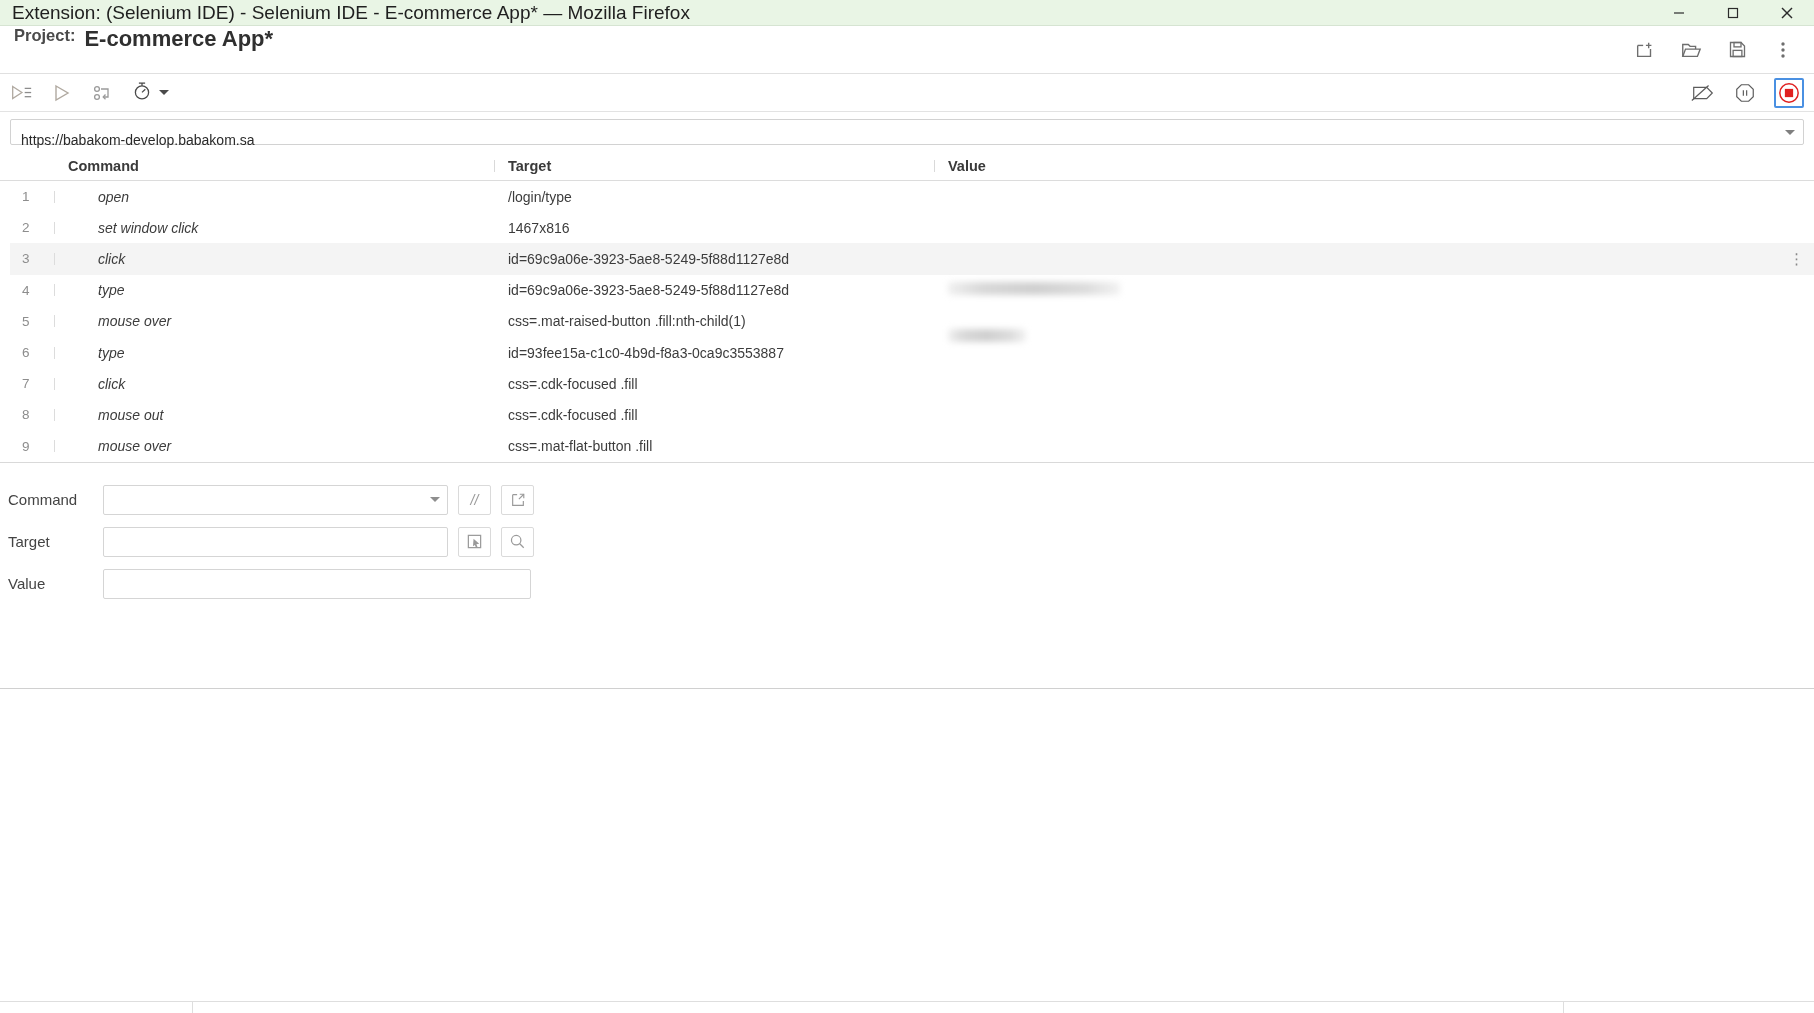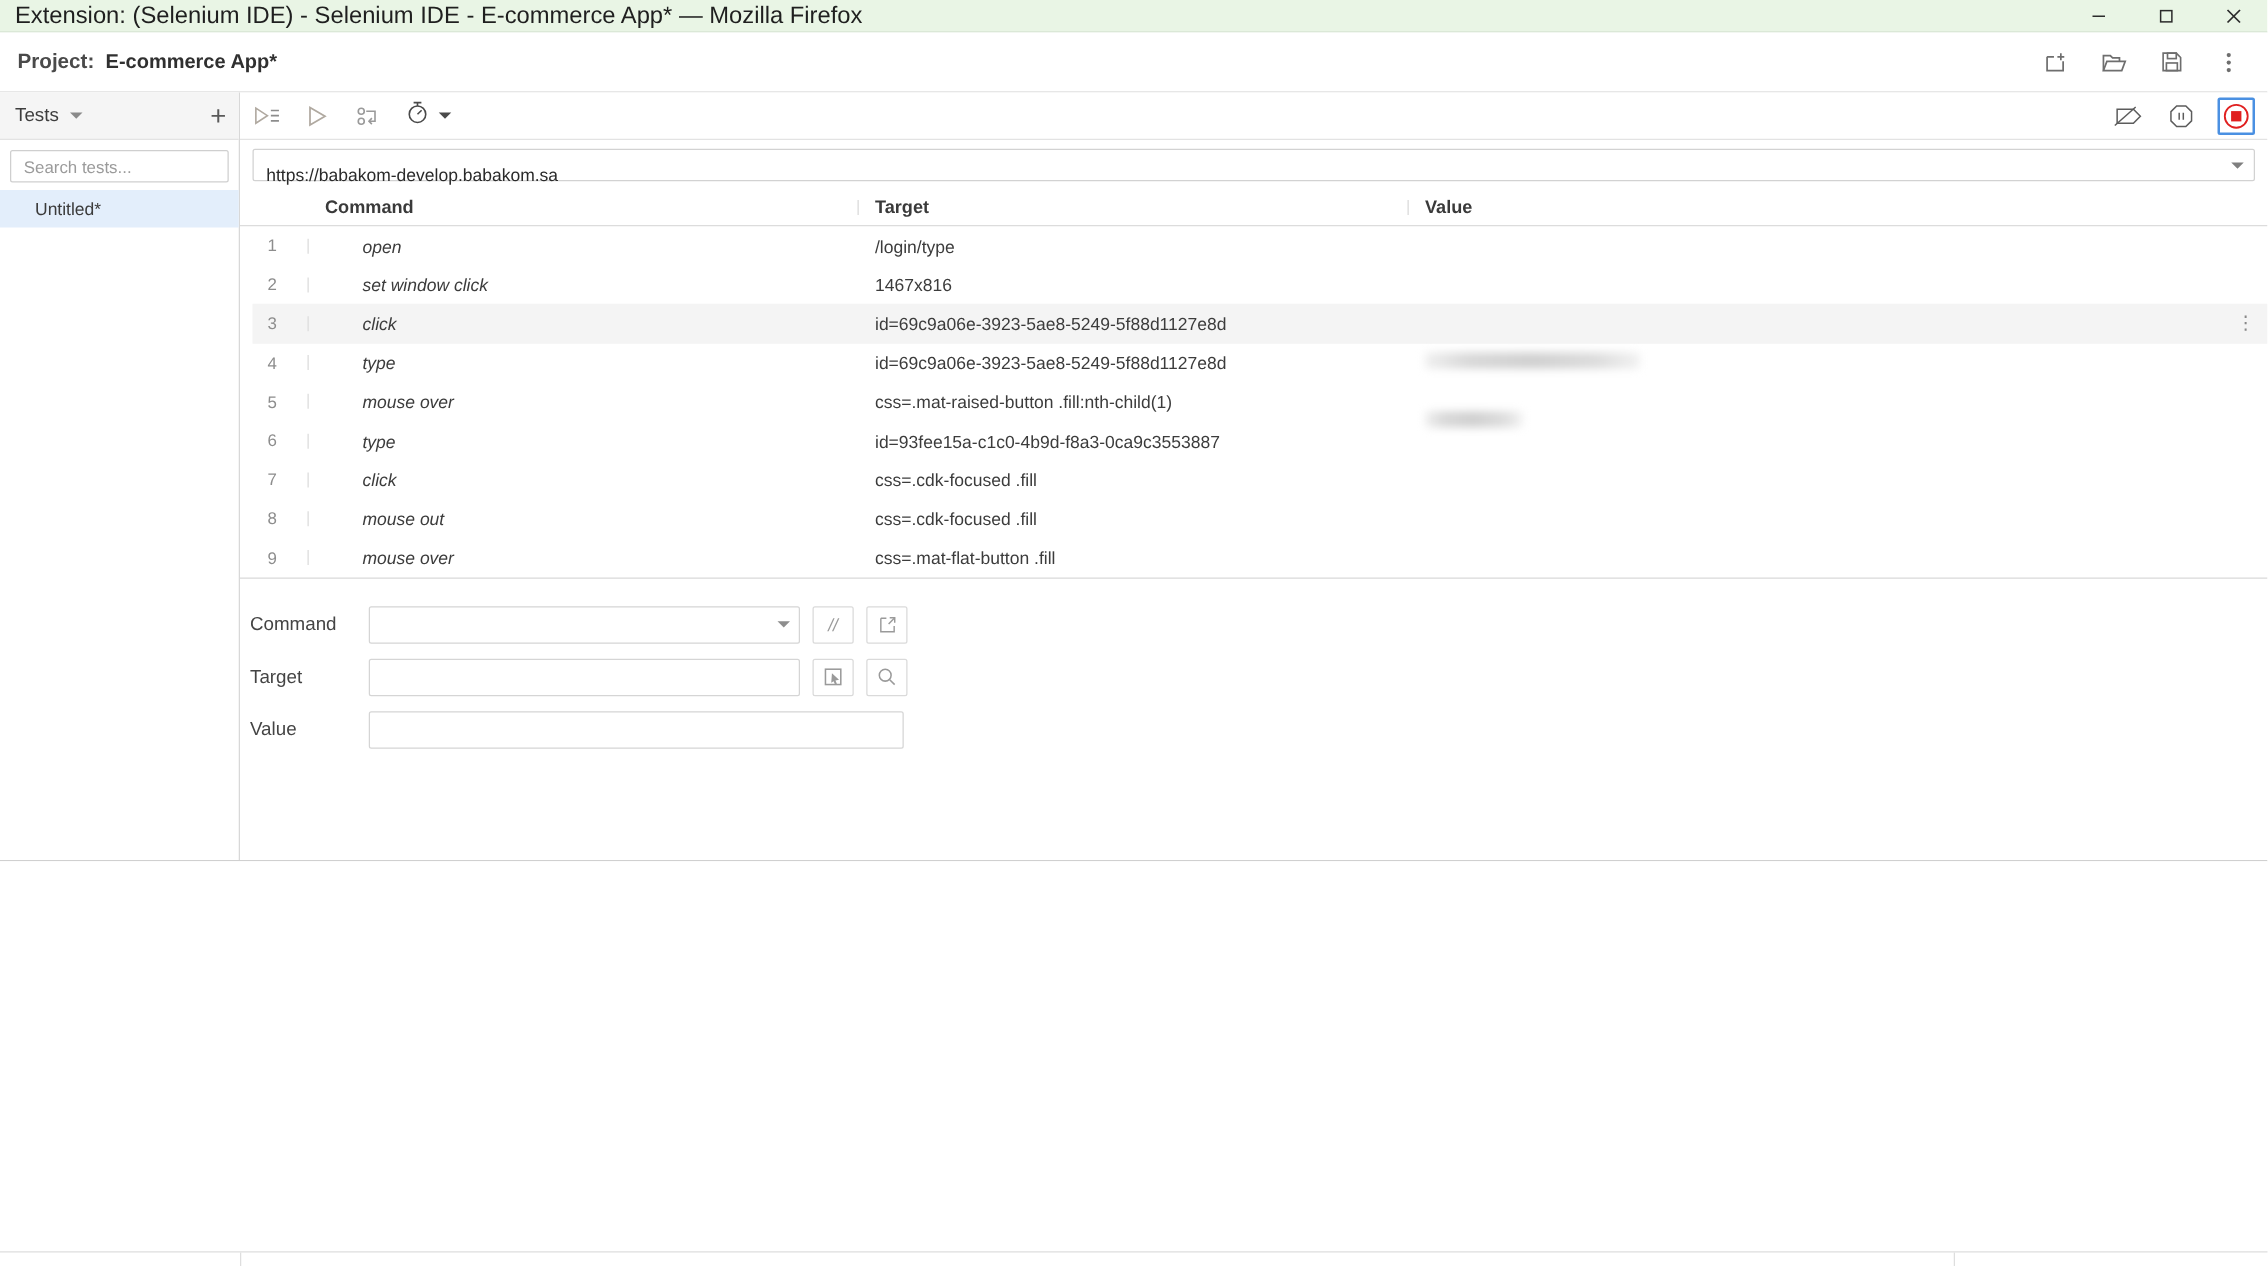--- a/index.html
+++ b/index.html
@@ -33,33 +33,32 @@
     width: 54px; height: 100%;
     display: flex; align-items: center; justify-content: center;
     color: #2b2b2b;
   }
   .win-btn svg { display: block; }
 
   
   .project-bar {
     height: 48px;
     display: flex;
-    align-items: center;
     border-bottom: 1px solid #e0e0e0;
     background: #fff;
     padding: 0 14px 0 8px;
   }
   .project-label {
     font-size: 16.5px;
     font-weight: bold;
     color: #4a4a4a;
     padding-left: 6px;
   }
   .project-name {
-    font-size: 16px;
+    font-size: 22px;
     font-weight: bold;
     color: #303030;
     margin-left: 9px;
   }
   .project-actions {
     margin-left: auto;
     display: flex;
     align-items: center;
     gap: 20px;
     padding-right: 4px;
@@ -415,43 +414,20 @@
         <circle cx="9" cy="4" r="1.7"></circle>
           <circle cx="9" cy="10" r="1.7"></circle>
           <circle cx="9" cy="16" r="1.7"></circle>
       </svg>
     </div>
   </div>
 </div>
 
 <div class="body-wrap">
 
-  <div class="sidebar">
-    <div class="sidebar-head">
-      <span class="sidebar-title">Tests</span>
-      <span class="caret-down"></span>
-      <span class="sidebar-add">+</span>
-    </div>
-    <div class="search-wrap">
-      <div class="search-box">
-        <input type="text" placeholder="Search tests..." style="">
-        <span>
-          <svg width="16" height="16" viewBox="0 0 16 16" fill="none" stroke="#6b6b6b" stroke-width="1.3">
-            <circle cx="6.8" cy="6.8" r="4.6"></circle>
-              <line x1="10.3" y1="10.3" x2="14.4" y2="14.4"></line>
-          </svg>
-        </span>
-      </div>
-    </div>
-    <div class="test-list">
-      <div class="test-item selected">
-        <span>Untitled*</span>
-      </div>
-    </div>
-  </div>
 
   <div class="main">
 
     <div class="exec-bar">
       <div class="exec-left">
         <div class="icon-btn">
           <svg width="24" height="20" viewBox="0 0 26 20" fill="none" stroke="#b0a9a0" stroke-width="1.4">
             <path d="M4 3 L14 9.5 L4 16 Z"></path>
             <line x1="17" y1="5" x2="24" y2="5" stroke="#8c8c8c"></line>
             <line x1="17" y1="9.5" x2="24" y2="9.5" stroke="#8c8c8c"></line>

